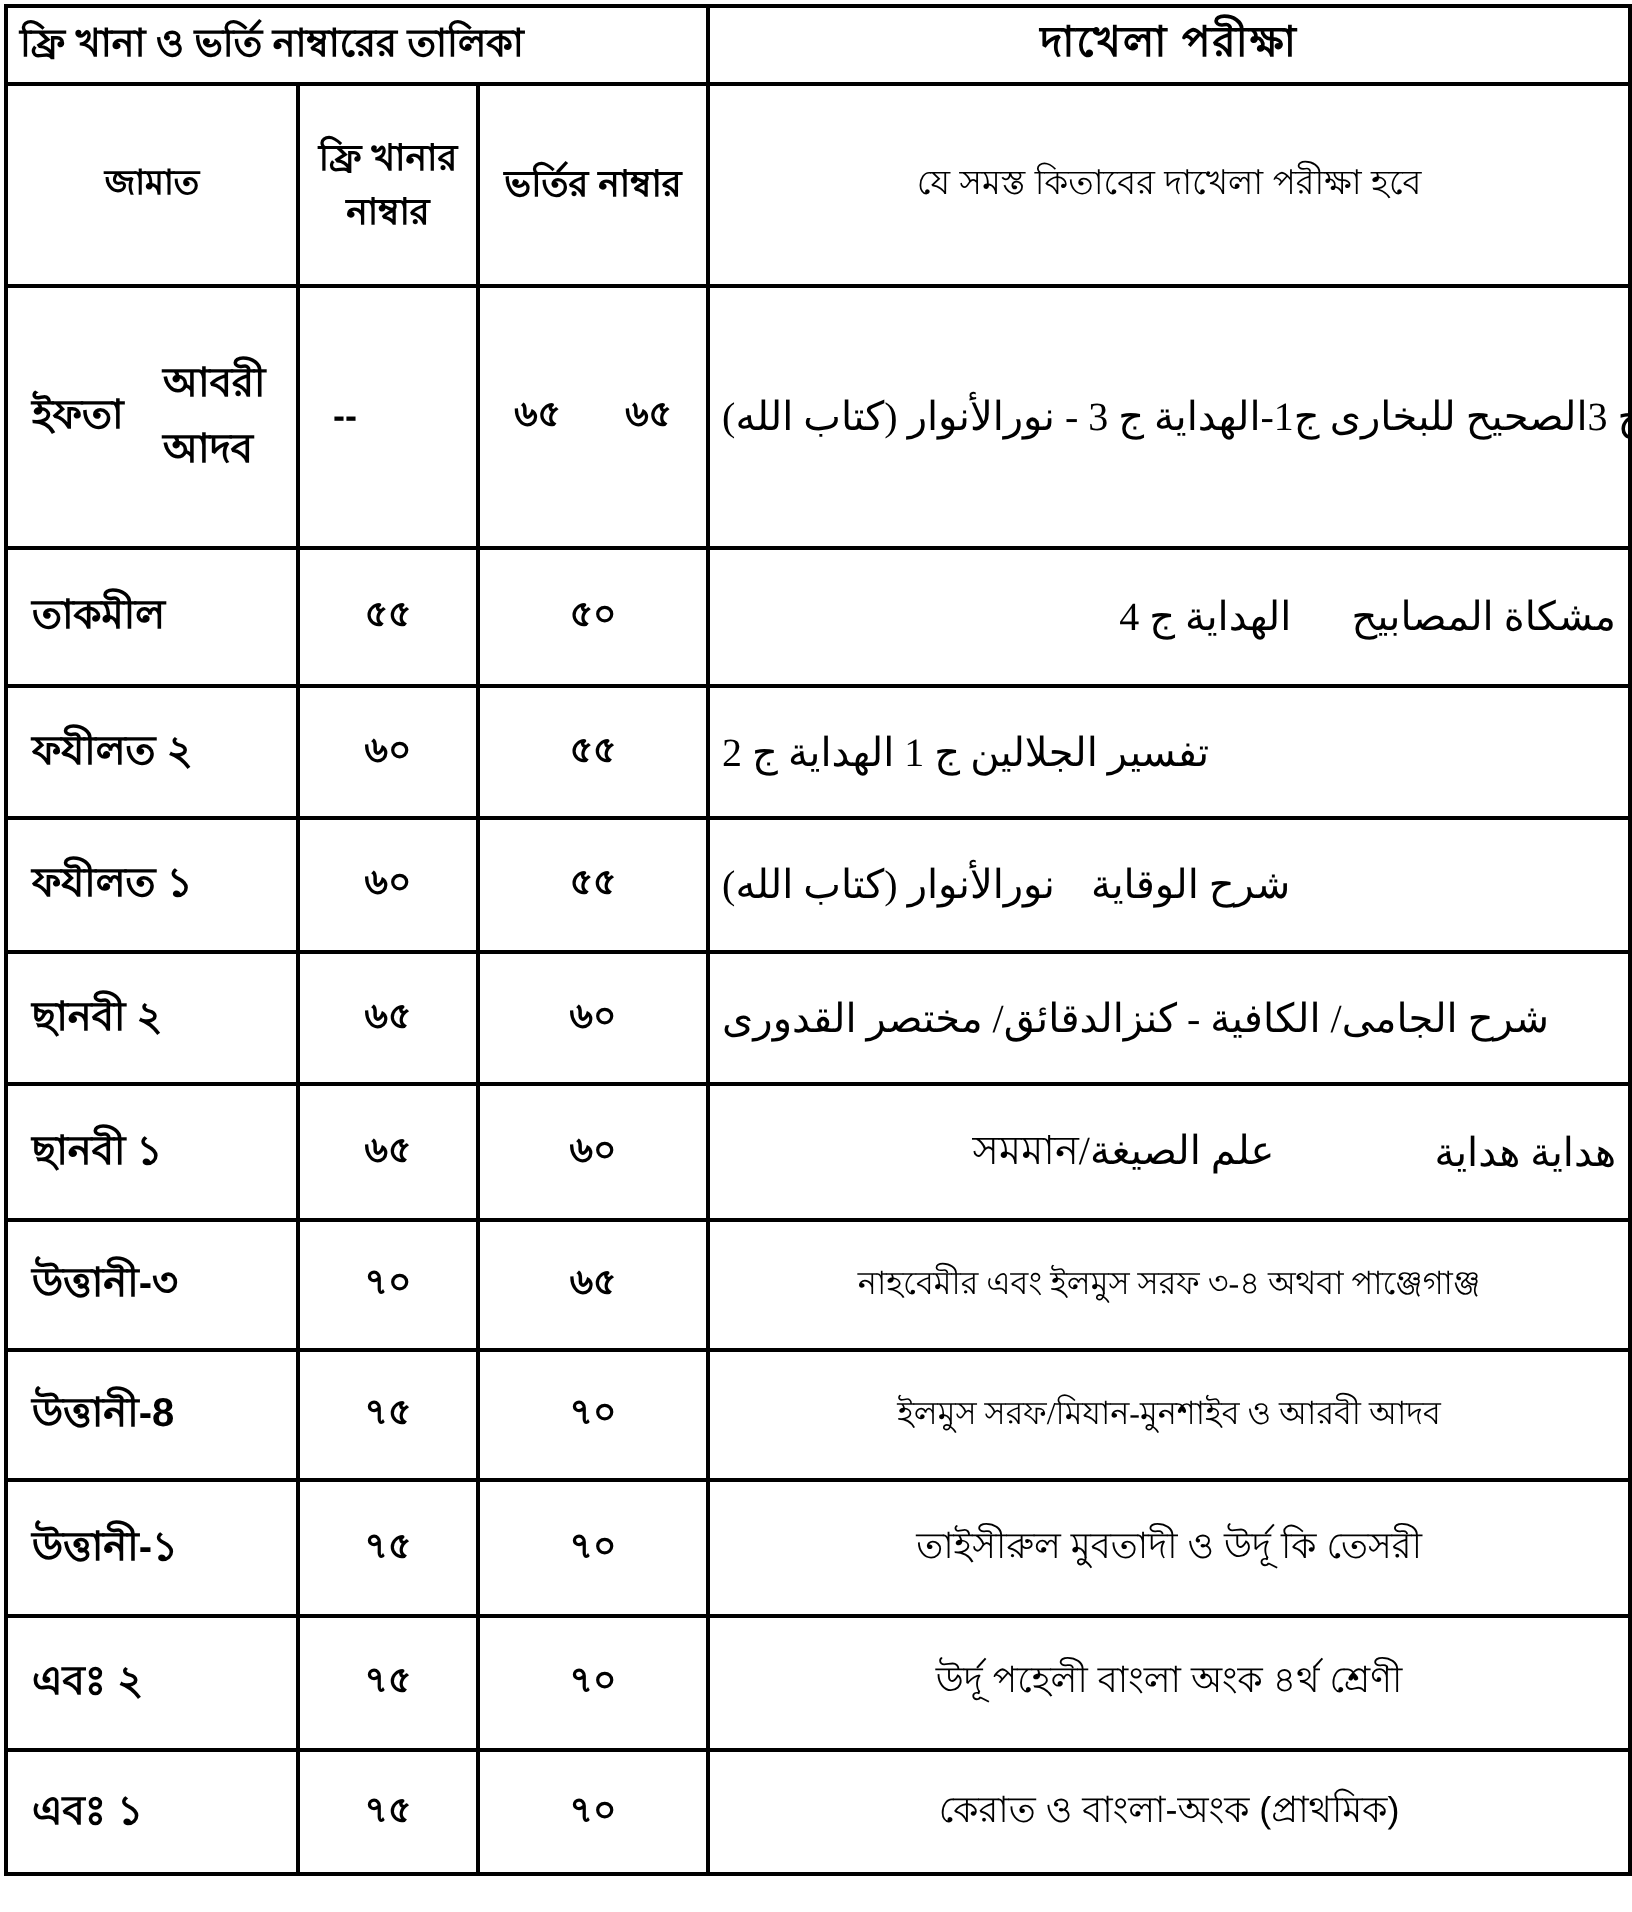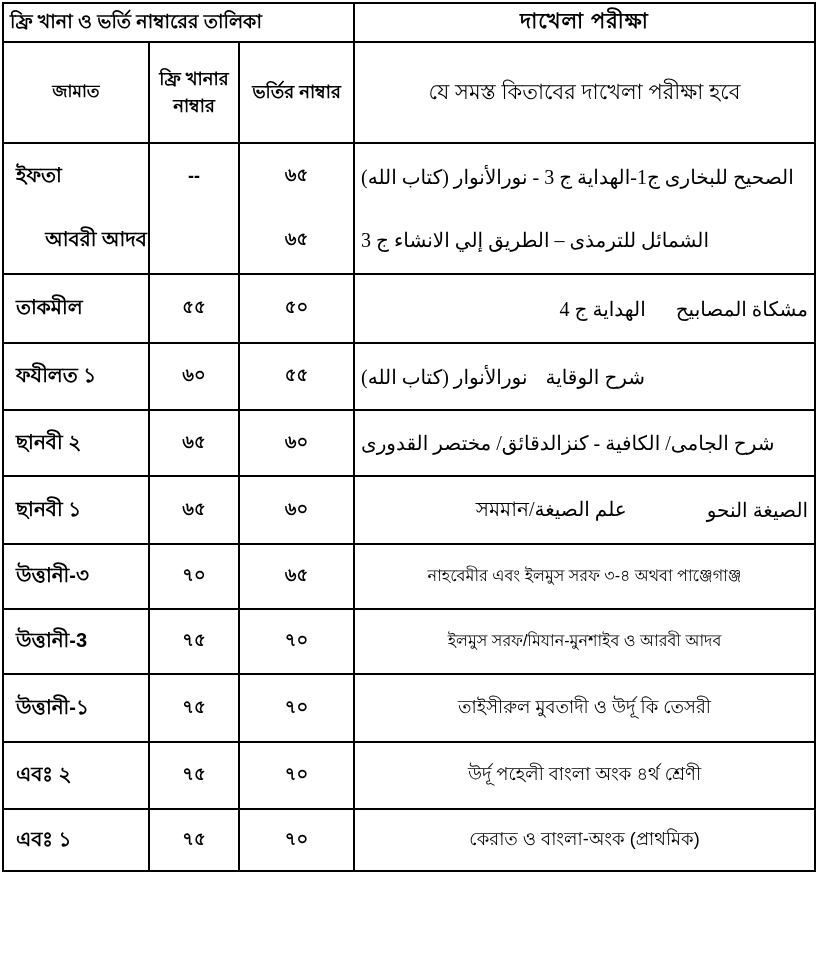--- a/index.html
+++ b/index.html
@@ -5,30 +5,30 @@
   html,body{margin:0;padding:0;background:#ffffff;width:816px;height:956px;overflow:hidden;}
   body{font-family:"Liberation Sans","DejaVu Sans",sans-serif;color:#000;}
   table{border-collapse:collapse;table-layout:fixed;width:812px;margin:2px 0 0 2px;}
   td{border:2px solid #000;overflow:hidden;}
   
   .hdr-left{font-size:19px;font-weight:bold;text-align:left;padding:1px 6px;vertical-align:middle;}
   .hdr-right{font-size:21px;font-weight:bold;text-align:center;vertical-align:middle;letter-spacing:1px;}
   
   .colhdr{font-weight:bold;text-align:center;vertical-align:middle;font-size:18px;line-height:1.45;}
   .colhdr-jamaat{font-size:17px;}
-  .colhdr-books{font-weight:normal;font-size:21px;}
+  .colhdr-books{font-weight:normal;font-size:17px;}
   
   .name-cell{font-weight:bold;font-size:20px;padding-left:12px;vertical-align:middle;text-align:left;}
   .num-cell{font-weight:bold;font-size:18px;text-align:center;vertical-align:middle;}
   .books-cell{vertical-align:middle;padding:0 6px;}
   .books-line{display:flex;align-items:center;width:100%;}
   .ar{font-family:"Liberation Serif","DejaVu Serif",serif;font-size:20px;white-space:nowrap;}
   .bn-books{font-size:18px;white-space:nowrap;}
-  .bn-books-small{font-size:16px;}
-  .dbl-wrap{display:flex;flex-direction:column;height:127px;}
+  .bn-books-small{font-size:16px;font-family:Liberation Serif, serif;}
+  .dbl-wrap{display:flex;flex-direction:row;height:127px;}
   .dbl-line{flex:1;display:flex;align-items:center;}
 </style>
 </head>
 <body>
 
 <table>
   <colgroup>
     <col style="width:146px">
       <col style="width:90px">
       <col style="width:115px">
@@ -96,20 +96,30 @@
         <td class="name-cell" lang="bn">তাকমীল</td>
         <td class="num-cell" lang="bn">৫৫</td>
         <td class="num-cell" lang="bn">৫০</td>
         <td class="books-cell">
           <div class="books-line" style="direction: rtl; justify-content: flex-start; gap: 30px;">
             <span class="ar" lang="ar">مشكاة المصابيح</span>
             <span class="ar" lang="ar">الهداية ج 4</span>
           </div>
         </td>
       </tr>
+      <tr style="height: 66px;">
+        <td class="name-cell" lang="bn">ফযীলত ২</td>
+        <td class="num-cell" lang="bn">৬০</td>
+        <td class="num-cell" lang="bn">৫৫</td>
+        <td class="books-cell">
+          <div class="books-line" style="direction: rtl; justify-content: flex-end;">
+            <span class="ar" lang="ar">تفسير الجلالين ج 1 الهداية ج 2</span>
+          </div>
+        </td>
+      </tr>
       <tr style="height: 67px;">
         <td class="name-cell" lang="bn">ফযীলত ১</td>
         <td class="num-cell" lang="bn">৬০</td>
         <td class="num-cell" lang="bn">৫৫</td>
         <td class="books-cell">
           <div class="books-line" style="direction: rtl; justify-content: flex-end; gap: 18px;">
             <span class="ar" lang="ar">شرح الوقاية</span>
             <span class="ar" lang="ar">نورالأنوار (كتاب الله)</span>
           </div>
         </td>
@@ -123,37 +133,37 @@
             <span class="ar" lang="ar">شرح الجامى/ الكافية - كنزالدقائق/ مختصر القدورى</span>
           </div>
         </td>
       </tr>
       <tr style="height: 68px;">
         <td class="name-cell" lang="bn">ছানবী ১</td>
         <td class="num-cell" lang="bn">৬৫</td>
         <td class="num-cell" lang="bn">৬০</td>
         <td class="books-cell">
           <div class="books-line" style="direction: rtl; justify-content: flex-start; gap: 80px; padding-right: 20px;">
-            <span class="ar" lang="ar">الصيغة النحو</span>
+            <span class="ar" lang="ar">هداية هداية</span>
             <span class="ar" lang="ar">علم الصيغة/সমমান</span>
           </div>
         </td>
       </tr>
       <tr style="height: 65px; padding-left: 32px;">
         <td class="name-cell" lang="bn">উত্তানী-৩</td>
         <td class="num-cell" lang="bn">৭০</td>
         <td class="num-cell" lang="bn">৬৫</td>
         <td class="books-cell">
           <div class="books-line" style="direction: ltr; justify-content: center;">
             <span class="bn-books bn-books-small" lang="bn">নাহবেমীর এবং ইলমুস সরফ ৩-৪ অথবা পাঞ্জেগাঞ্জ</span>
           </div>
         </td>
       </tr>
       <tr style="height: 65px;">
-        <td class="name-cell" lang="bn">উত্তানী-3</td>
+        <td class="name-cell" lang="bn">উত্তানী-8</td>
         <td class="num-cell" lang="bn">৭৫</td>
         <td class="num-cell" lang="bn">৭০</td>
         <td class="books-cell">
           <div class="books-line" style="direction: ltr; justify-content: center;">
             <span class="bn-books bn-books-small" lang="bn">ইলমুস সরফ/মিযান-মুনশাইব ও আরবী আদব</span>
           </div>
         </td>
       </tr>
       <tr style="height: 68px;">
         <td class="name-cell" lang="bn">উত্তানী-১</td>

